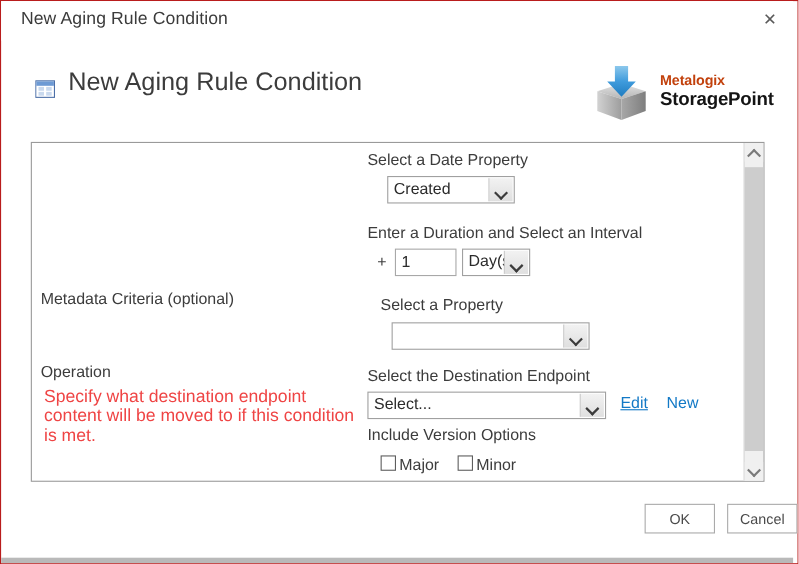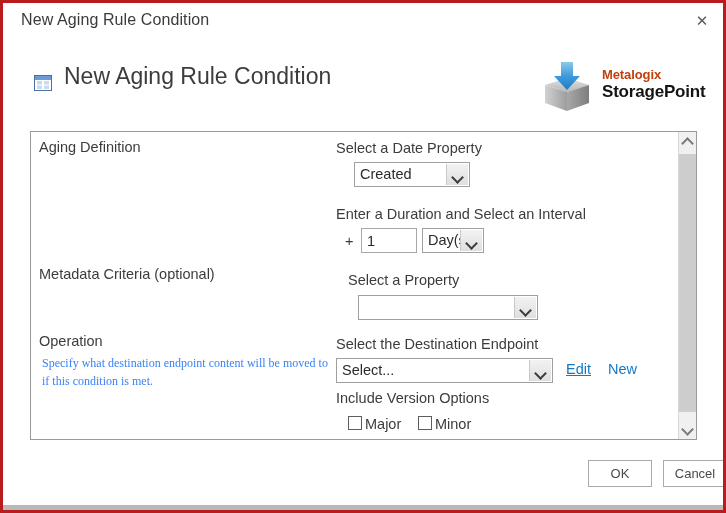--- a/index.html
+++ b/index.html
@@ -11,21 +11,21 @@
   body {
     font-family: "Liberation Sans", sans-serif;
     -webkit-font-smoothing: antialiased;
   }
 
   .window {
     position: relative;
     width: 726px;
     height: 513px;
     box-sizing: border-box;
-    border: 3px solid #b91c1c;
+    border: 1px solid #b91c1c;
     background: #ffffff;
     overflow: hidden;
   }
 
   
   .titlebar {
     position: absolute;
     left: 0; top: 0;
     width: 720px;
     height: 36px;
@@ -136,25 +136,24 @@
     height: 307px;
   }
 
   .row-label {
     position: absolute;
     font-size: 14.5px;
     color: #3c3c3c;
   }
   .row-sublabel {
     position: absolute;
-    font-size: 12px;
-    color: #3b82f6;
+    font-size: 16px;
+    color: #ef4444;
     line-height: 18px;
     width: 290px;
-    font-family: Liberation Serif, serif;
   }
   .field-label {
     position: absolute;
     font-size: 14.5px;
     color: #3c3c3c;
     white-space: nowrap;
   }
 
   
   .select {
@@ -369,21 +368,20 @@
       <span class="logo-text">
         <div class="logo-text-top">Metalogix</div>
         <div class="logo-text-bottom">StoragePoint</div>
       </span>
     </div>
   </div>
 
   <div class="panel">
     <div class="panel-inner">
 
-      <div class="row-label" style="left:8px; top:7px;">Aging Definition</div>
 
       <div class="field-label" style="left:305px; top:8px;">Select a Date Property</div>
 
       <div class="select" style="left:323px; top:30px; width:116px;">
         <span>Created</span>
         <span class="arrow-box"></span>
       </div>
 
       <div class="field-label" style="left:305px; top:74px;">Enter a Duration and Select an Interval</div>
 

